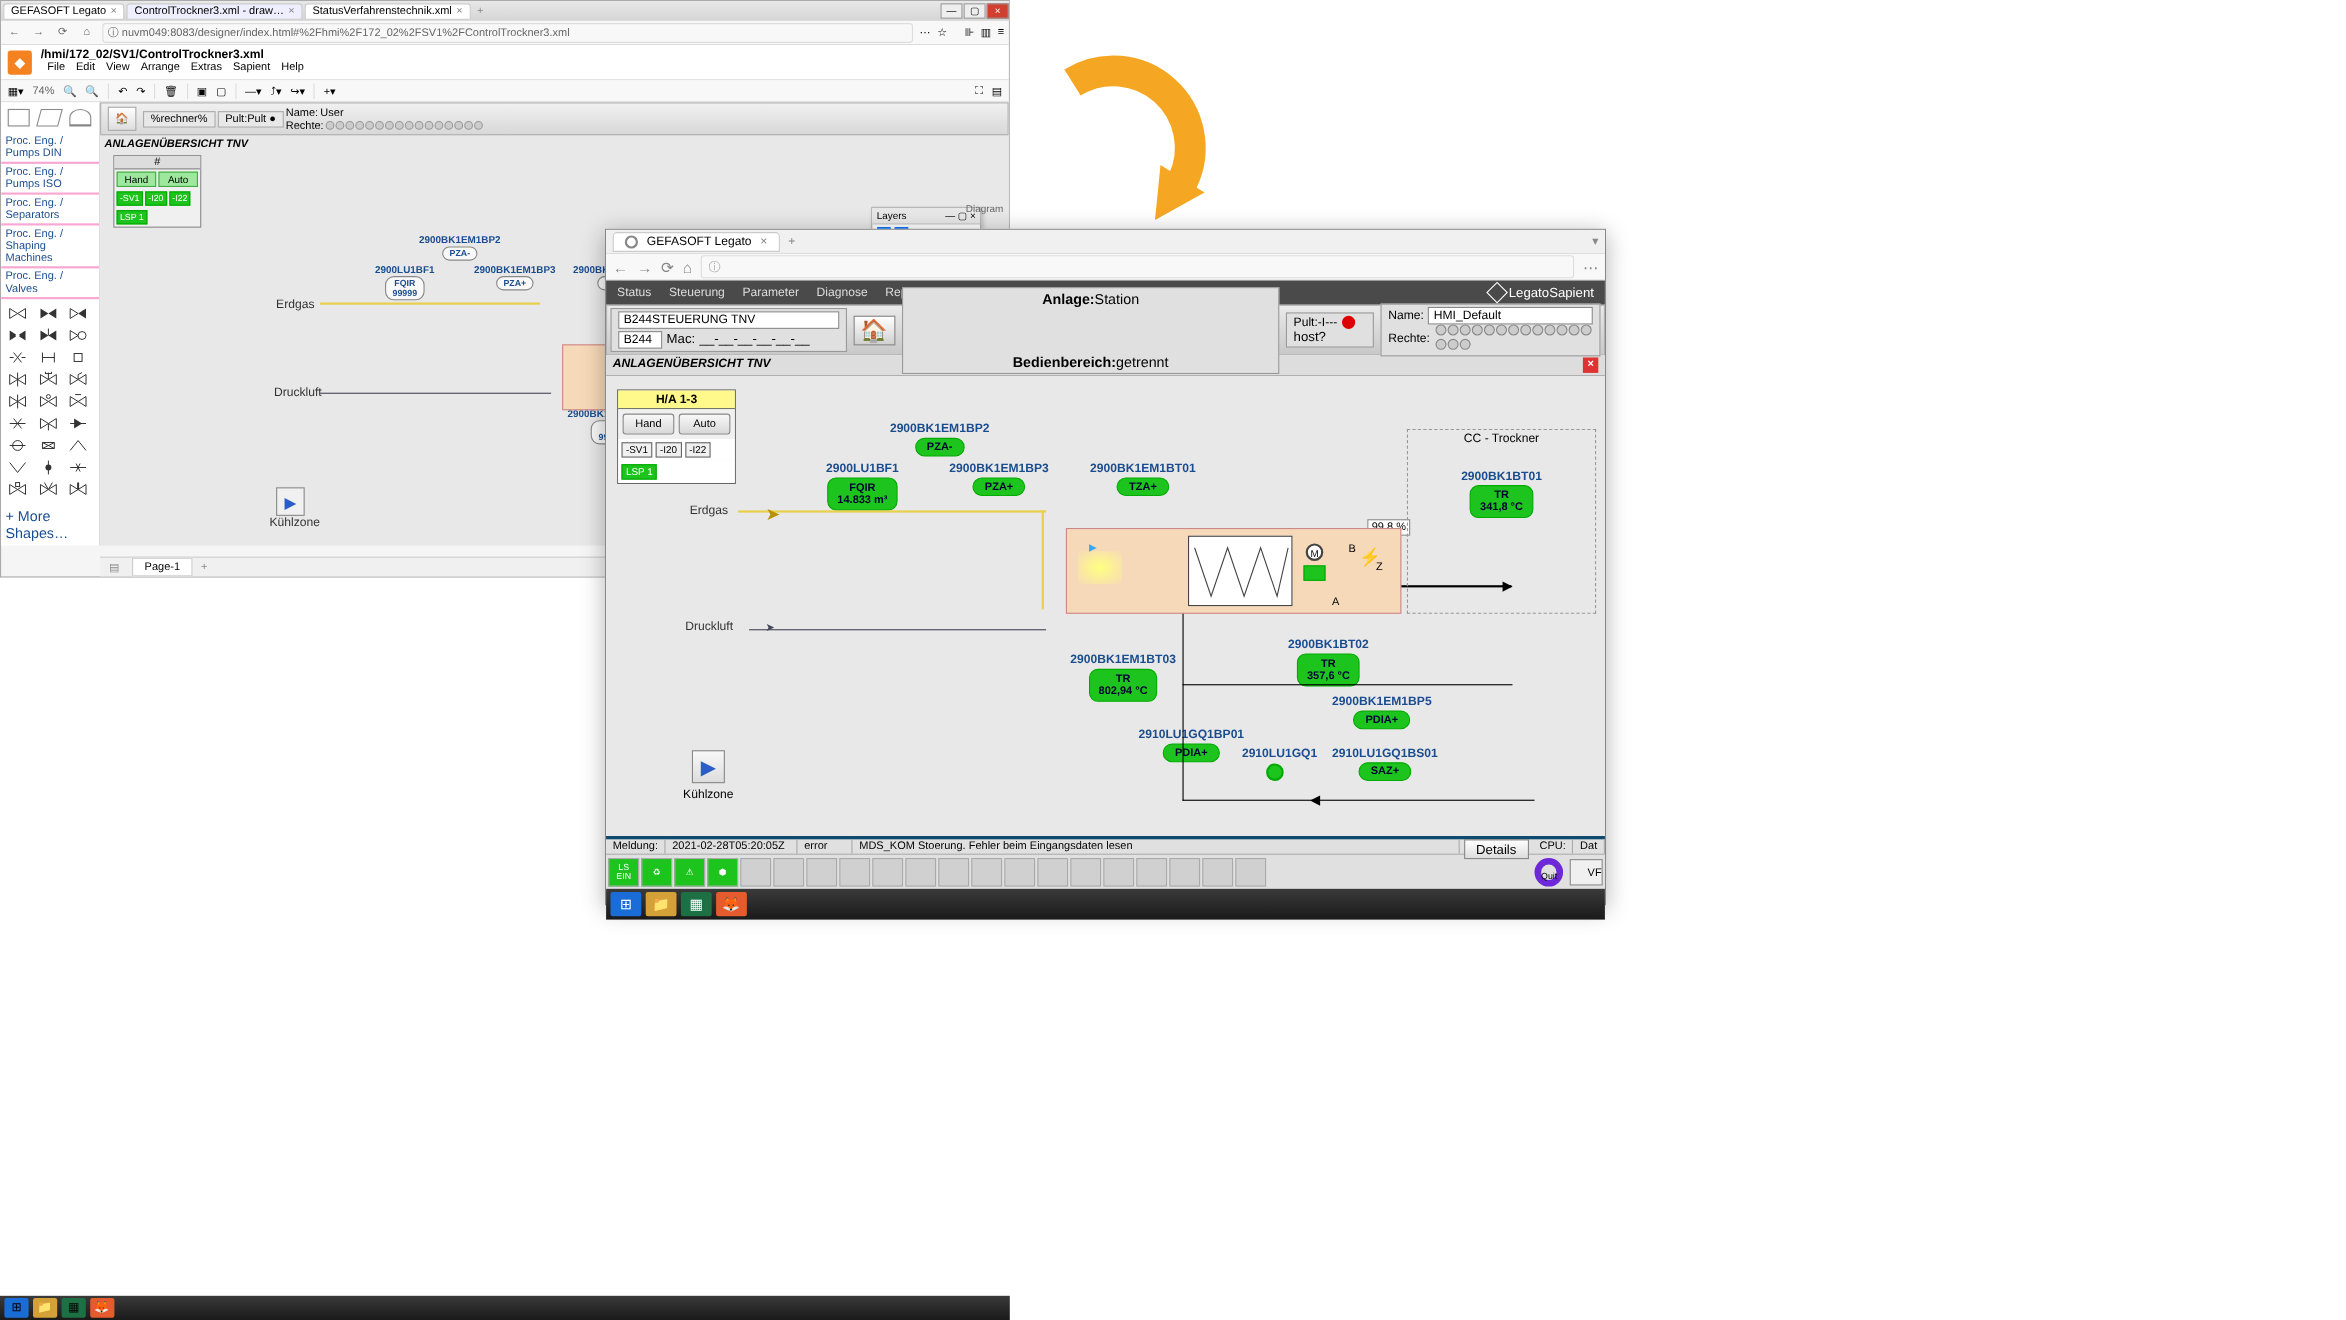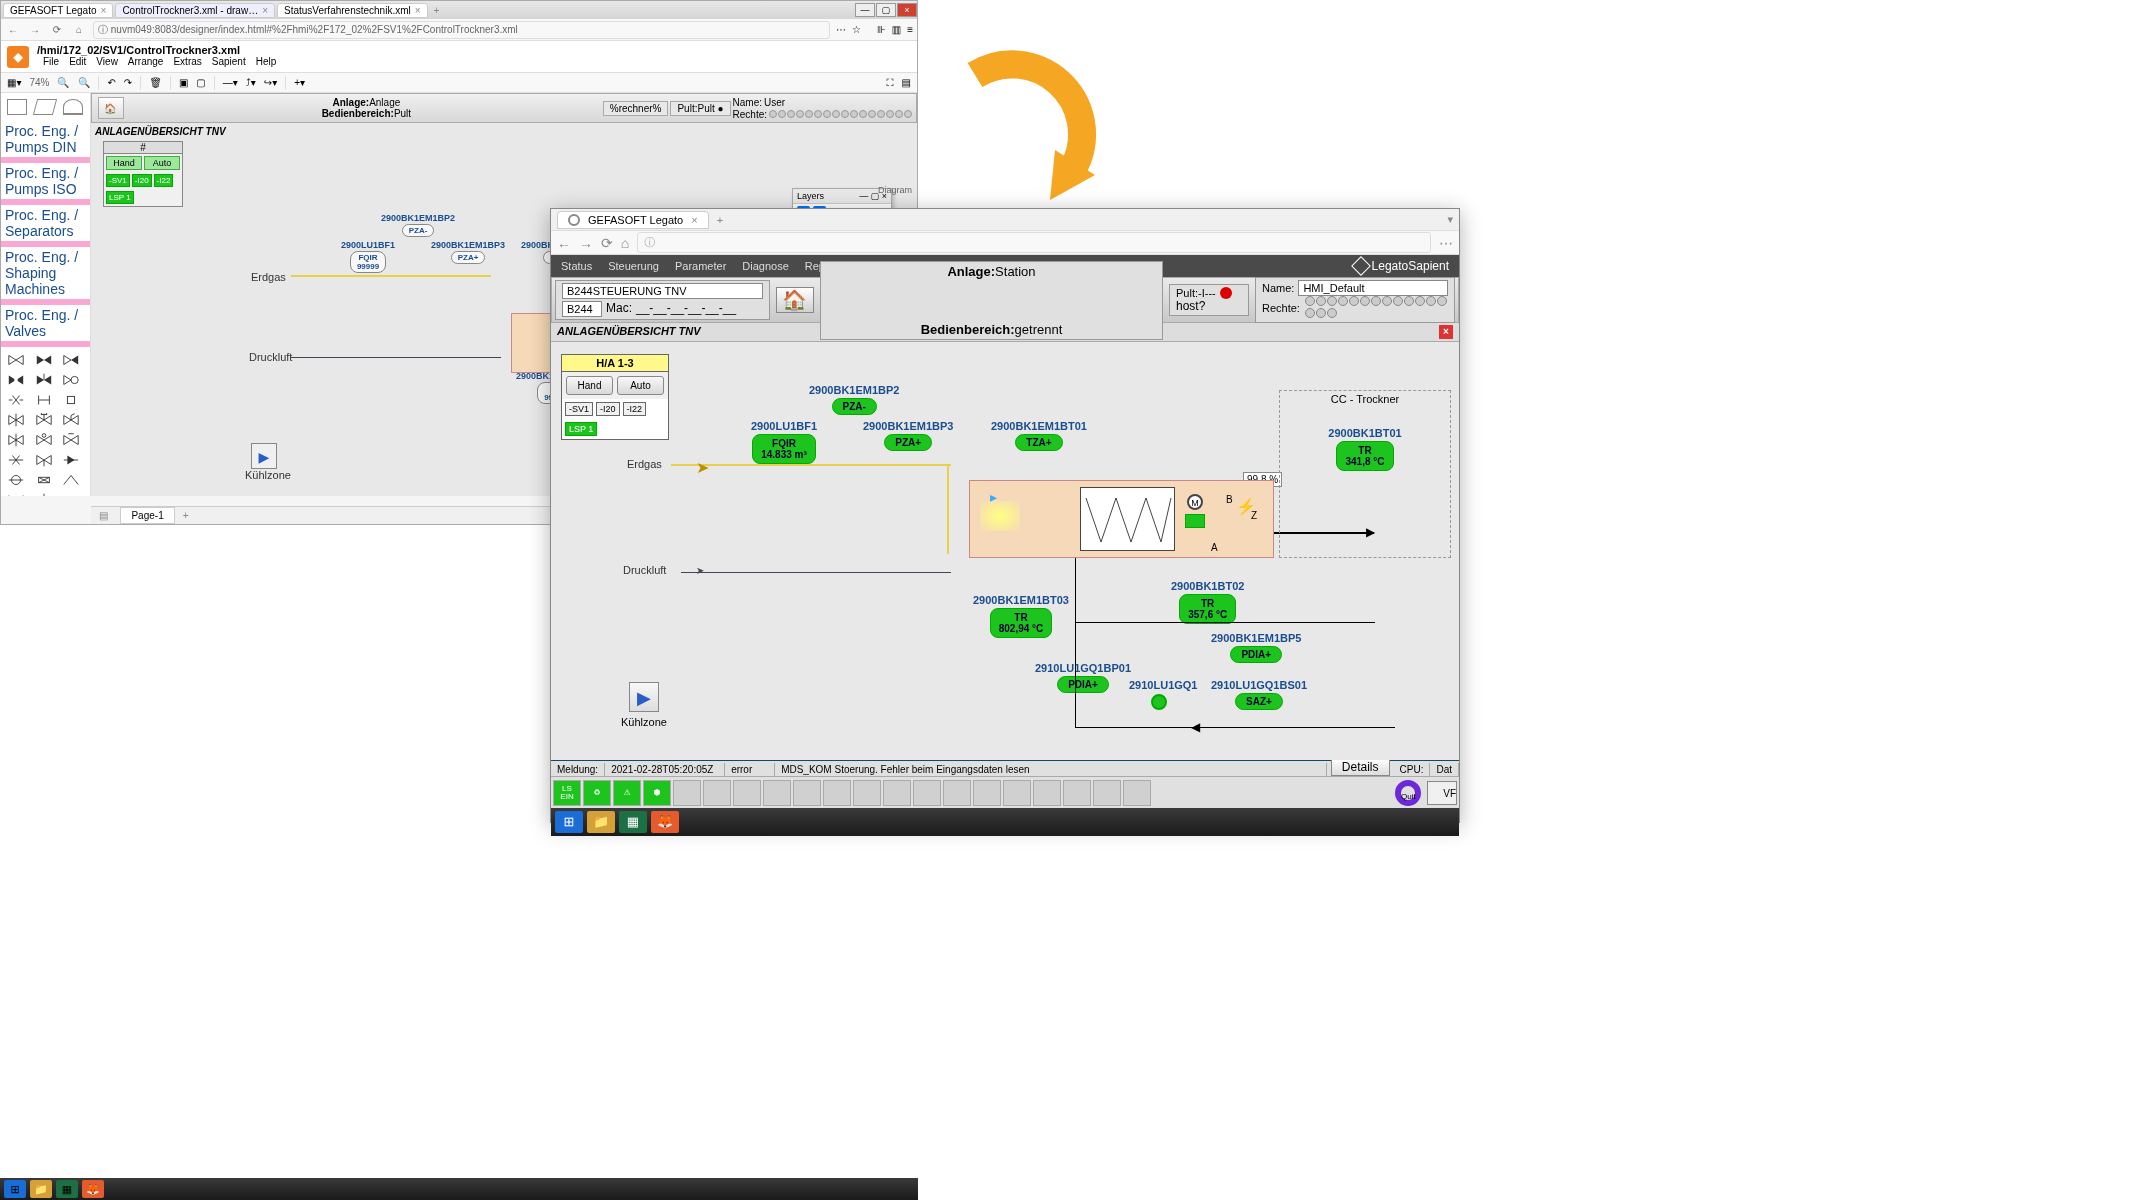--- a/index.html
+++ b/index.html
@@ -22,21 +22,21 @@
 .menubar { height: 14px; display: flex; gap: 10px; padding: 0 6px; font-size: 10px; background: #fff; }
 .menubar span { cursor: pointer; }
 .toolbar2 { height: 20px; background: #f8f8f8; border-bottom: 1px solid #ddd; display: flex; align-items: center; padding: 0 6px; gap: 8px; font-size: 10px; }
 .zoom-pct { color: #666; }
 .tb-sep { width: 1px; height: 14px; background: #ddd; }
 
 .designer-body { display: flex; height: calc(100% - 120px); }
 .stencil-col { width: 90px; background: #fff; border-right: 1px solid #ddd; overflow: hidden; }
 .stencil-icons { display: flex; gap: 8px; padding: 6px; }
 .stencil-icons div { width: 20px; height: 16px; border: 1px solid #888; }
-.stencil-cat { font-size: 14px; padding: 2px 4px; border-bottom: 6px solid #f9a8d4; color: #1a4d8f; cursor: pointer; }
+.stencil-cat { font-size: 10px; padding: 2px 4px; border-bottom: 2px solid #f9a8d4; color: #1a4d8f; cursor: pointer; }
 .stencil-shapes { display: grid; grid-template-columns: repeat(3,1fr); gap: 2px; padding: 4px; }
 .shape-cell { width: 22px; height: 18px; display: flex; align-items: center; justify-content: center; }
 .shape-cell svg { width: 18px; height: 14px; }
 .more-shapes { font-size: 13px; color: #1a4d8f; padding: 4px; cursor: pointer; }
 
 .canvas-area { flex: 1; background: #e8e8e8; position: relative; overflow: hidden; }
 .hmi-header { position: absolute; top: 0; left: 0; right: 0; height: 30px; background: linear-gradient(#f0f0f0,#d8d8d8); border: 1px solid #aaa; display: flex; align-items: center; font-size: 10px; }
 .hmi-header-center { flex: 1; text-align: center; }
 .home-btn-sm { width: 26px; height: 22px; background: linear-gradient(#fff,#ddd); border: 1px solid #aaa; margin: 0 6px; text-align: center; line-height: 22px; }
 .hmi-info-box { border: 1px solid #aaa; padding: 1px 6px; background: #e8e8e8; margin-right: 2px; }
@@ -119,21 +119,21 @@
 .cc-box { position: absolute; left: 728px; top: 48px; width: 172px; height: 168px; border: 1px dashed #999; }
 .cc-box .cc-title { font-size: 11px; text-align: center; padding: 2px; }
 
 .motor-sym { width: 16px; height: 16px; border: 2px solid #444; border-radius: 50%; background: #fff; font-size: 9px; text-align: center; line-height: 14px; }
 .fan-sym { width: 16px; height: 16px; border: 2px solid #0a0; border-radius: 50%; background: #1ec41e; position: relative; }
 .pct-box { position: absolute; background: #fff; border: 1px solid #888; font-size: 10px; padding: 1px 3px; }
 
 .play-btn-lg { position: absolute; left: 78px; top: 340px; width: 30px; height: 30px; background: linear-gradient(#f8f8f8,#ddd); border: 1px solid #888; text-align: center; line-height: 30px; color: #2a5dc7; font-size: 18px; }
 .play-lbl { position: absolute; left: 70px; top: 374px; font-size: 11px; }
 
-.status-bar { height: 16px; background: #e0e0e0; border-top: 1px solid #0c4a6e; display: flex; align-items: flex-end; font-size: 10px; }
+.status-bar { height: 16px; background: #e0e0e0; border-top: 3px solid #0c4a6e; display: flex; align-items: flex-start; font-size: 10px; }
 .status-bar > div { border-right: 1px solid #aaa; padding: 1px 6px; }
 .status-msg { flex: 1; }
 .details-btn { background: linear-gradient(#fff,#ddd); border: 1px solid #888; padding: 1px 10px; margin: 0 4px; font-size: 12px; }
 
 .footer-bar { height: 32px; background: #e0e0e0; border-top: 1px solid #aaa; display: flex; align-items: center; padding: 2px; gap: 2px; }
 .footer-cell { width: 28px; height: 26px; border: 1px solid #aaa; background: #d0d0d0; }
 .footer-cell.grn { background: #1ec41e; color: #fff; font-size: 8px; text-align: center; display: flex; flex-direction: column; justify-content: center; line-height: 1; }
 .quit-btn { margin-left: auto; width: 26px; height: 26px; border: 6px solid #6d28d9; border-radius: 50%; text-align: center; line-height: 22px; font-size: 8px; }
 
 .taskbar2 { height: 28px; background: linear-gradient(#3a3a3a,#1a1a1a); display: flex; align-items: center; padding: 0 4px; gap: 4px; }
@@ -376,24 +376,20 @@
               <path d="M10 0L10 7" stroke="#333" stroke-width="2"></path>
             </svg>
           </div>
       </div>
       <div class="more-shapes">+ More Shapes…</div>
     </div>
 
     <div class="canvas-area">
       <div class="hmi-header">
         <div class="home-btn-sm">🏠</div>
-        <div class="hmi-header-center">
-          <div><b>Anlage:</b><span>Anlage</span></div>
-          <div><b>Bedienbereich:</b><span>Pult</span></div>
-        </div>
         <div class="hmi-info-box">%rechner%</div>
         <div class="hmi-info-box"><span>Pult:Pult</span> ●</div>
         <div style="display:flex;flex-direction:column;gap:1px;margin-right:4px">
           <div style="display:flex;gap:2px">
               <span>Name:</span>
               <span>User</span>
             </div>
           <div style="display:flex;gap:2px;align-items:center">
               <span>Rechte:</span>
               <div class="rights-dots">

